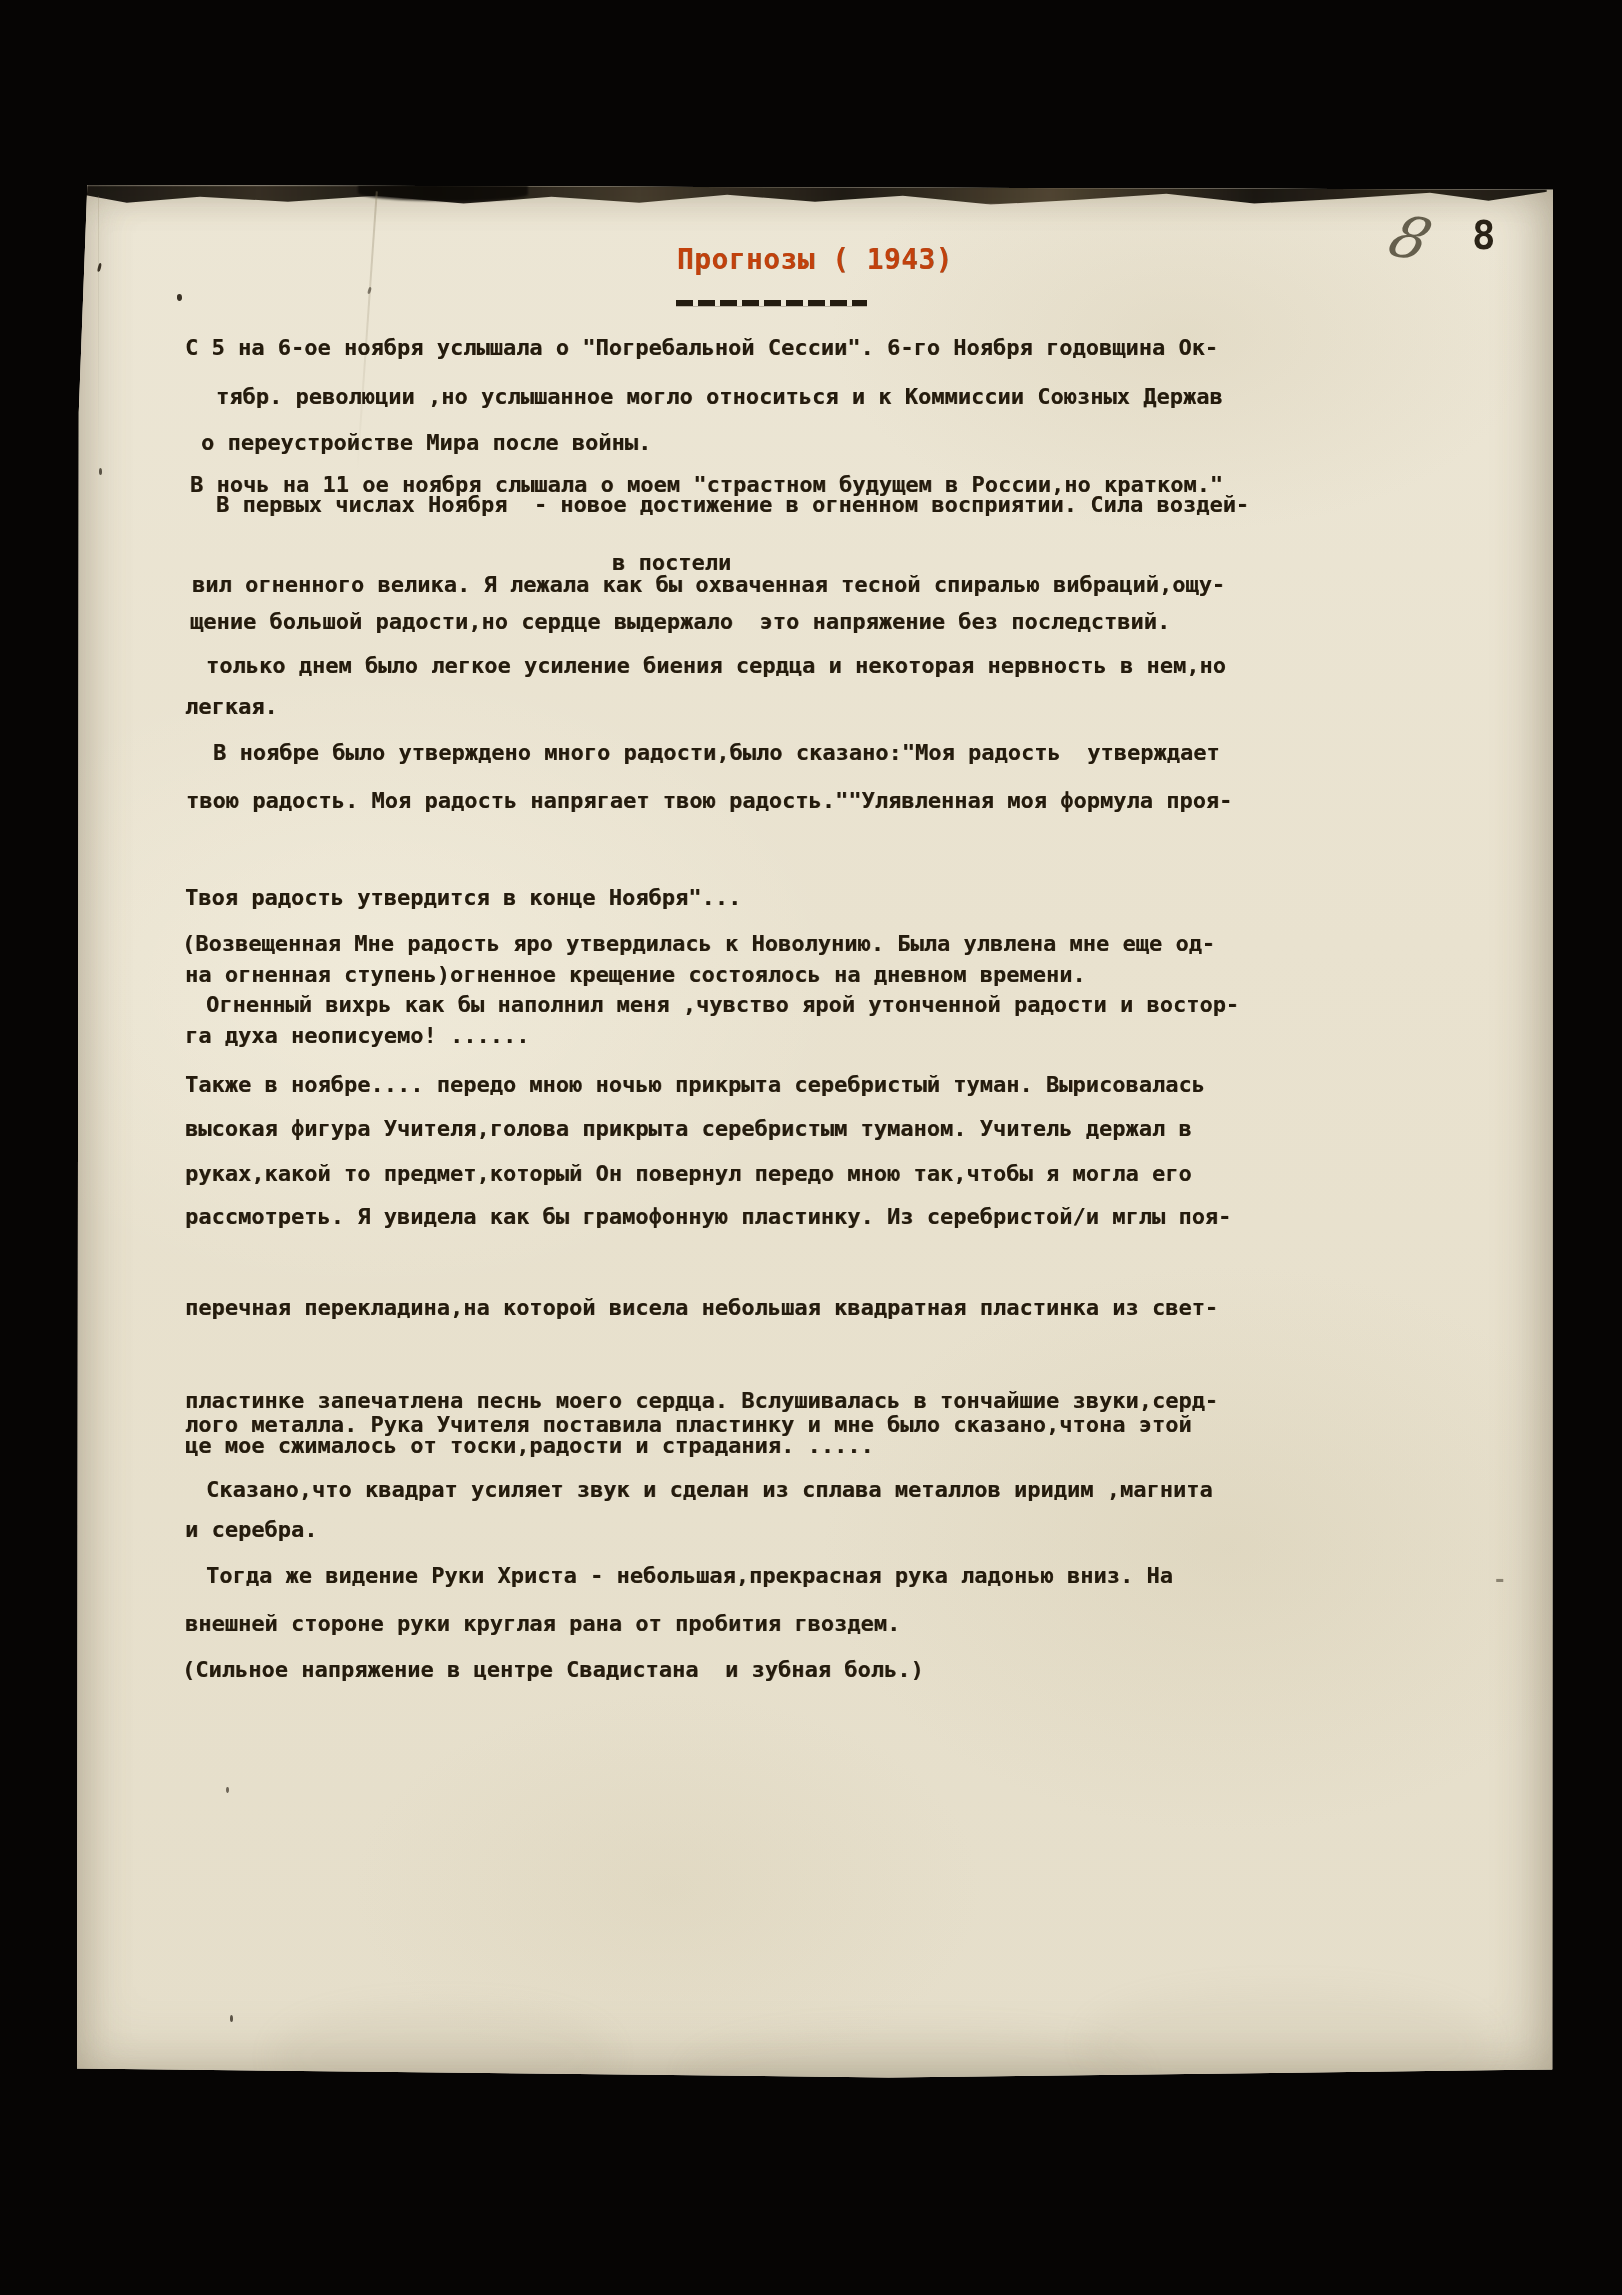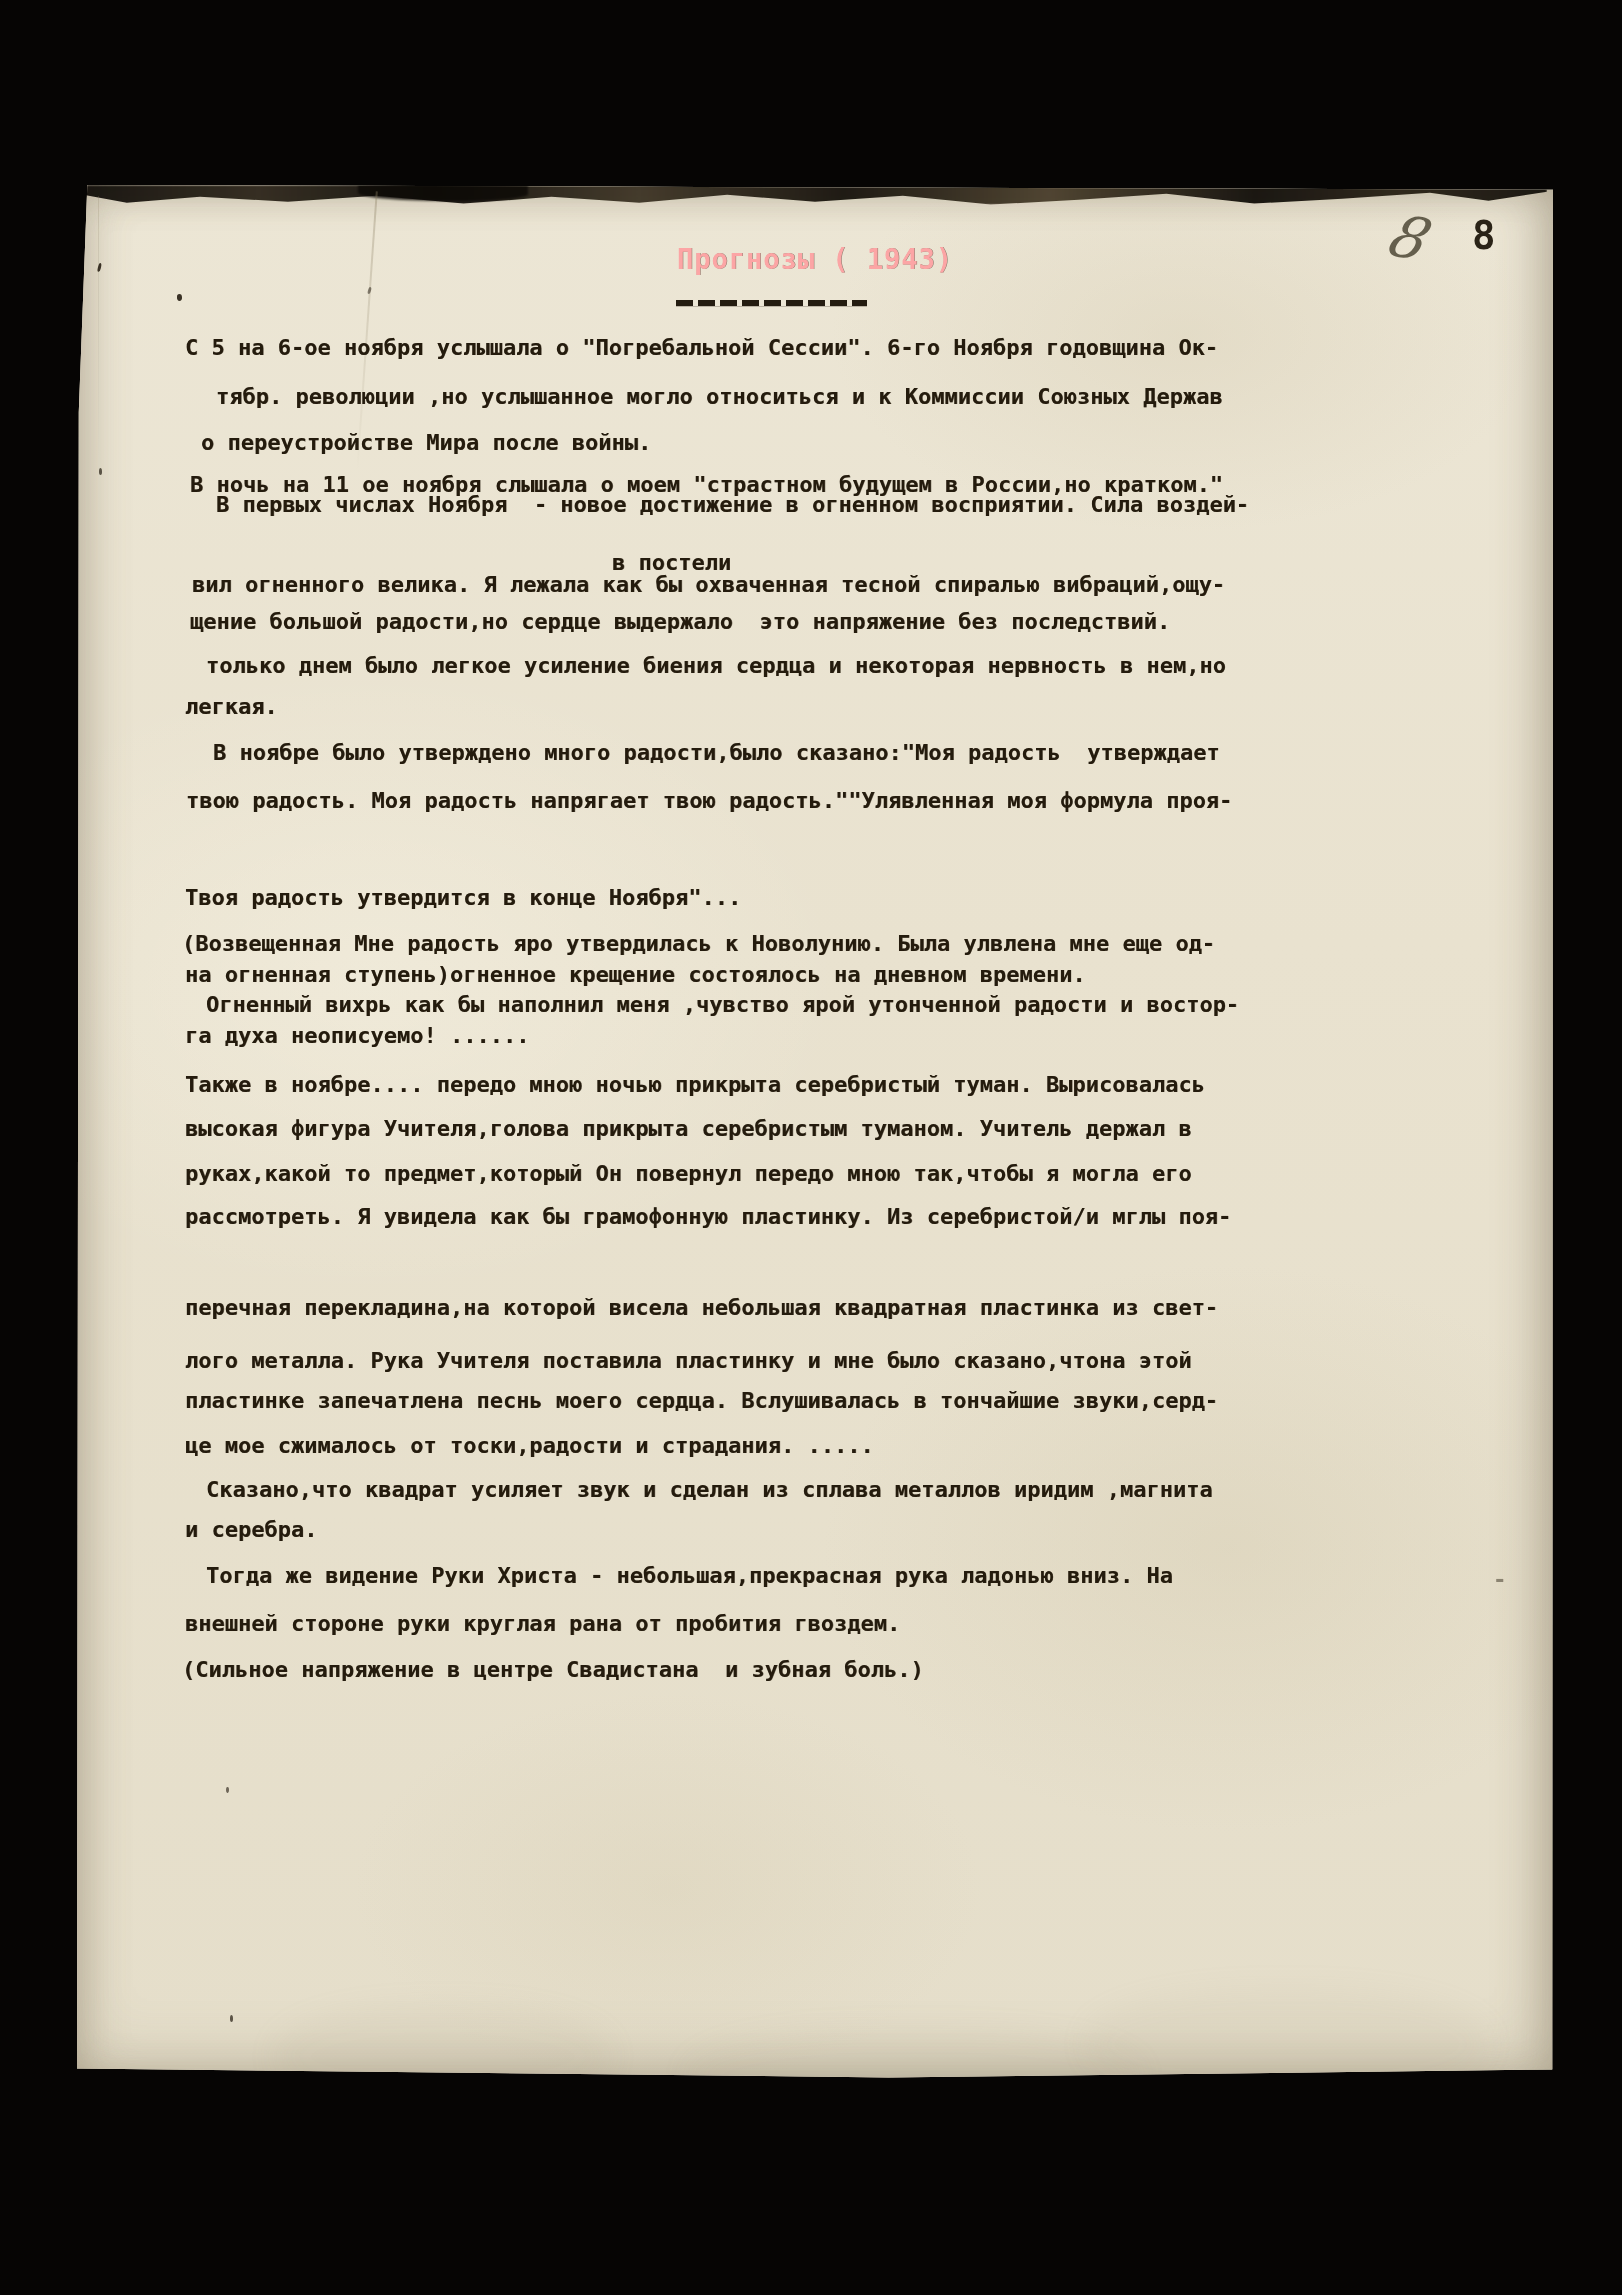--- a/index.html
+++ b/index.html
@@ -69,21 +69,21 @@
     font-weight:bold;
     color:#241b0d;
     white-space:pre;
     text-shadow:0.4px 0.4px 0.6px rgba(40,30,15,.55);
   }
   .tline.faint{opacity:.45;}
 
   #doc-title{
     position:absolute;left:677px;top:243px;
     font-family:"DejaVu Sans Mono", monospace;
-    font-size:27.5px;font-weight:bold;color:#fca5a5;
+    font-size:27.5px;font-weight:bold;color:#c2410c;
     letter-spacing:0.7px;white-space:pre;
     text-shadow:0.4px 0.4px 0.6px rgba(40,30,15,.55);
   }
   #title-underline{
     position:absolute;left:676px;top:300px;width:191px;height:5.9px;
     background:repeating-linear-gradient(90deg,#241c10 0 17px,rgba(36,28,16,0) 17px 22px);
     box-shadow:0 0.7px 0 rgba(36,28,16,.35);
   }
 
   #page-num-hand{
@@ -145,21 +145,21 @@
       <div class="tline" style="left: 185px; top: 881px;">Твоя радость утвердится в конце Ноября"...</div>
       <div class="tline" style="left: 182px; top: 927px;">(Возвещенная Мне радость яро утвердилась к Новолунию. Была улвлена мне еще од-</div>
       <div class="tline" style="left: 185px; top: 958px;">на огненная ступень)огненное крещение состоялось на дневном времени.</div>
       <div class="tline" style="left: 206px; top: 988px;">Огненный вихрь как бы наполнил меня ,чувство ярой утонченной радости и востор-</div>
       <div class="tline" style="left: 185px; top: 1019px;">га духа неописуемо! ......</div>
       <div class="tline" style="left: 185px; top: 1068px;">Также в ноябре.... передо мною ночью прикрыта серебристый туман. Вырисовалась</div>
       <div class="tline" style="left: 185px; top: 1112px;">высокая фигура Учителя,голова прикрыта серебристым туманом. Учитель держал в</div>
       <div class="tline" style="left: 185px; top: 1157px;">руках,какой то предмет,который Он повернул передо мною так,чтобы я могла его</div>
       <div class="tline" style="left: 185px; top: 1200px;">рассмотреть. Я увидела как бы грамофонную пластинку. Из серебристой/и мглы поя-</div>
       <div class="tline" style="left: 185px; top: 1291px;">перечная перекладина,на которой висела небольшая квадратная пластинка из свет-</div>
-      <div class="tline" style="left: 185px; top: 1344px;">лого металла. Рука Учителя поставила пластинку и мне было сказано,чтона этой</div>
+      <div class="tline" style="left: 185px; top: 1408px;">лого металла. Рука Учителя поставила пластинку и мне было сказано,чтона этой</div>
       <div class="tline" style="left: 185px; top: 1384px;">пластинке запечатлена песнь моего сердца. Вслушивалась в тончайшие звуки,серд-</div>
       <div class="tline" style="left: 185px; top: 1429px;">це мое сжималось от тоски,радости и страдания. .....</div>
       <div class="tline" style="left: 206px; top: 1473px;">Сказано,что квадрат усиляет звук и сделан из сплава металлов иридим ,магнита</div>
       <div class="tline" style="left: 185px; top: 1513px;">и серебра.</div>
       <div class="tline" style="left: 206px; top: 1559px;">Тогда же видение Руки Христа - небольшая,прекрасная рука ладонью вниз. На</div>
       <div class="tline faint" style="left: 1493px; top: 1563px;">-</div>
       <div class="tline" style="left: 185px; top: 1607px;">внешней стороне руки круглая рана от пробития гвоздем.</div>
       <div class="tline" style="left: 182px; top: 1653px;">(Сильное напряжение в центре Свадистана  и зубная боль.)</div>
     </div>
 

